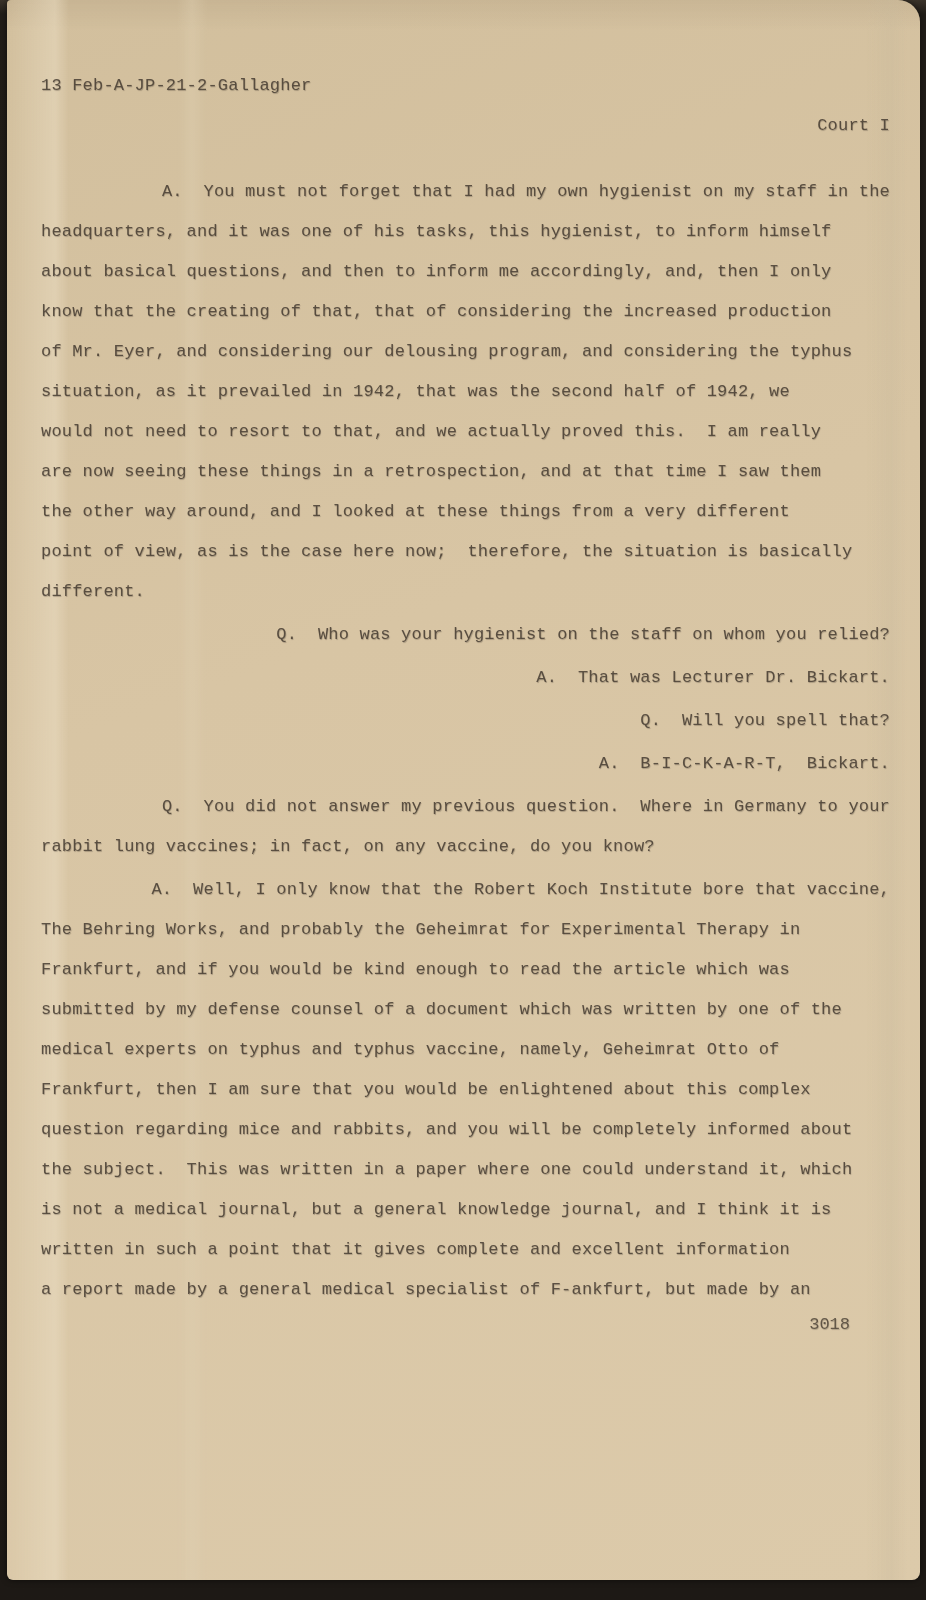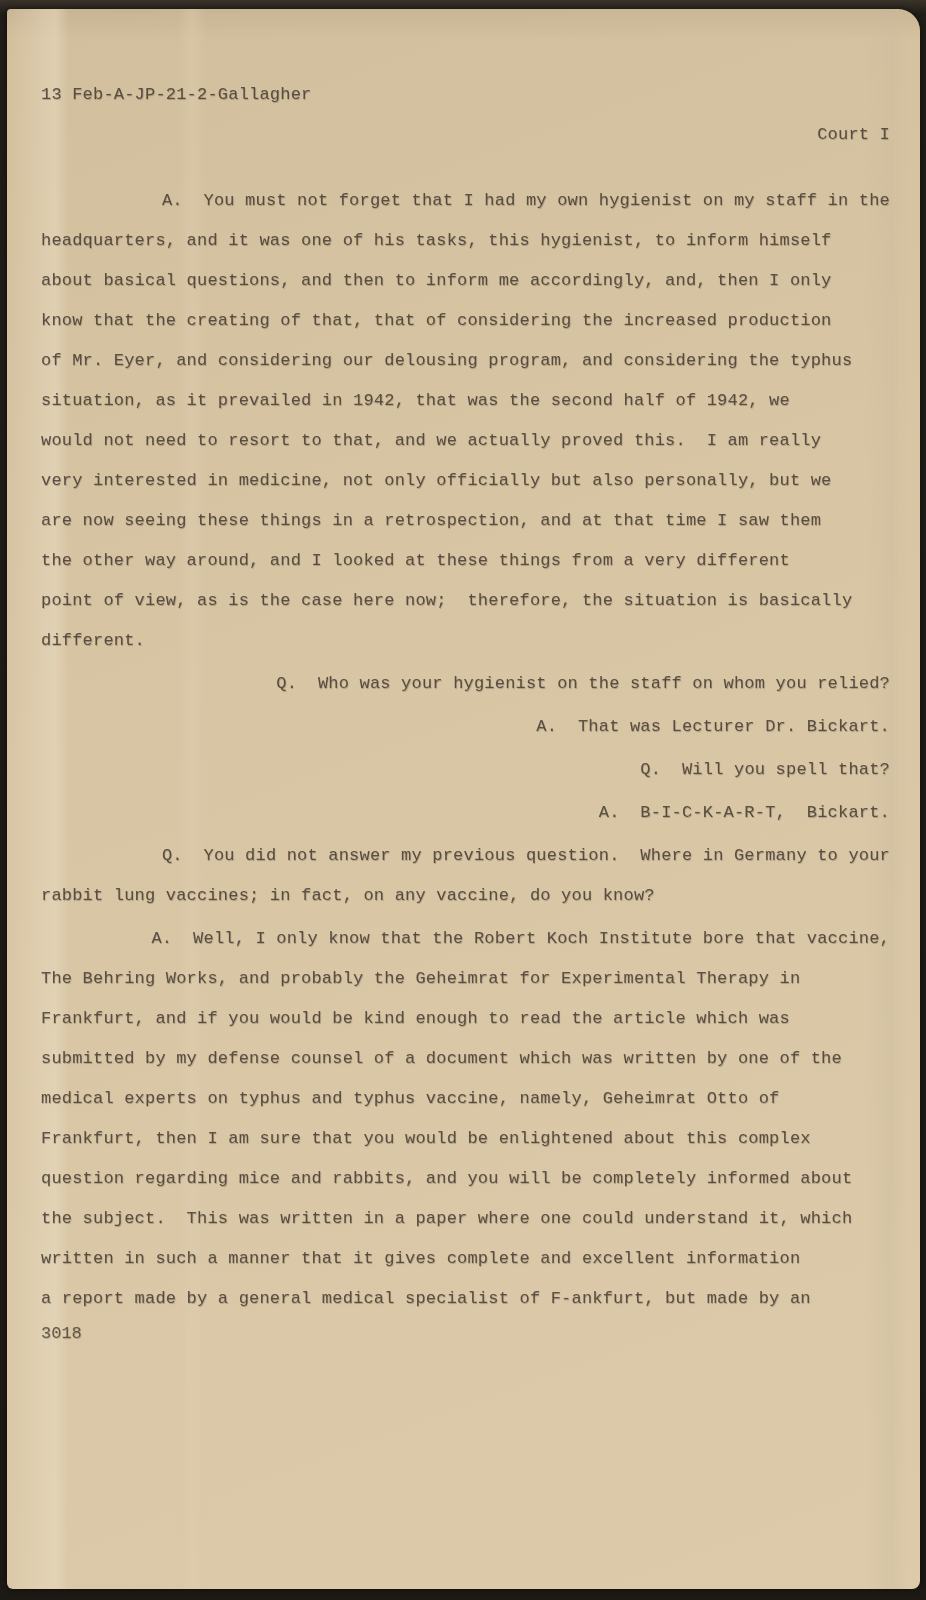--- a/index.html
+++ b/index.html
@@ -12,21 +12,21 @@
     font-family: "Liberation Mono", "DejaVu Sans Mono", monospace;
   }
   .scan-bg {
     position: absolute;
     inset: 0;
     background: linear-gradient(180deg, #3a332a 0%, #211d18 14px, #1d1915 100%);
   }
   .paper {
     position: absolute;
     left: 7px;
-    top: 9px;
+    top: 0;
     width: 913px;
     height: 1580px;
     background: linear-gradient(160deg, #d2bf9d 0%, #d8c5a4 40%, #dccaaa 100%);
     border-radius: 4px 22px 8px 6px;
     box-shadow: 0 0 6px rgba(0,0,0,0.55);
   }
   
   .paper::before {
     content: "";
     position: absolute;
@@ -57,21 +57,21 @@
     line-height: 40px;
     height: 40px;
     letter-spacing: 0.2px;
     color: rgba(66, 56, 46, 0.82);
     text-shadow: 0.6px 0.6px 0.7px rgba(66,56,46,0.30);
   }
   .indent { padding-left: 43px; text-align: right; }
   .para { margin-bottom: 3px; }
   .header-block { margin-bottom: 26px; }
   .page-number {
-    text-align: left;
+    text-align: right;
     padding-right: 40px;
     font-size: 17px;
     line-height: 24px;
     color: rgba(66,56,46,0.75);
     text-shadow: 0.6px 0.6px 0.7px rgba(66,56,46,0.28);
   }
 </style>
 </head>
 <body>
 
@@ -87,21 +87,20 @@
 
     <div>
         <div class="para">
           <div class="line indent">A.  You must not forget that I had my own hygienist on my staff in the</div>
           <div class="line">headquarters, and it was one of his tasks, this hygienist, to inform himself</div>
           <div class="line">about basical questions, and then to inform me accordingly, and, then I only</div>
           <div class="line">know that the creating of that, that of considering the increased production</div>
           <div class="line">of Mr. Eyer, and considering our delousing program, and considering the typhus</div>
           <div class="line">situation, as it prevailed in 1942, that was the second half of 1942, we</div>
           <div class="line">would not need to resort to that, and we actually proved this.  I am really</div>
-          <div class="line">very interested in medicine, not only officially but also personally, but we</div>
           <div class="line">are now seeing these things in a retrospection, and at that time I saw them</div>
           <div class="line">the other way around, and I looked at these things from a very different</div>
           <div class="line">point of view, as is the case here now;  therefore, the situation is basically</div>
           <div class="line">different.</div>
         </div>
         <div class="para">
           <div class="line indent">Q.  Who was your hygienist on the staff on whom you relied?</div>
         </div>
         <div class="para">
           <div class="line indent">A.  That was Lecturer Dr. Bickart.</div>
@@ -118,21 +117,22 @@
         </div>
         <div class="para">
           <div class="line indent">A.  Well, I only know that the Robert Koch Institute bore that vaccine,</div>
           <div class="line">The Behring Works, and probably the Geheimrat for Experimental Therapy in</div>
           <div class="line">Frankfurt, and if you would be kind enough to read the article which was</div>
           <div class="line">submitted by my defense counsel of a document which was written by one of the</div>
           <div class="line">medical experts on typhus and typhus vaccine, namely, Geheimrat Otto of</div>
           <div class="line">Frankfurt, then I am sure that you would be enlightened about this complex</div>
           <div class="line">question regarding mice and rabbits, and you will be completely informed about</div>
           <div class="line">the subject.  This was written in a paper where one could understand it, which</div>
-          <div class="line">written in such a manner that it gives complete and excellent information</div>
+          <div class="line">is not a medical journal, but a general knowledge journal, and I think it is</div>
+          <div class="line">written in such a point that it gives complete and excellent information</div>
           <div class="line">a report made by a general medical specialist of F-ankfurt, but made by an</div>
         </div>
       </div>
 
     <div class="page-number">3018</div>
 
   </div>
 </div>
 
 </body></html>

